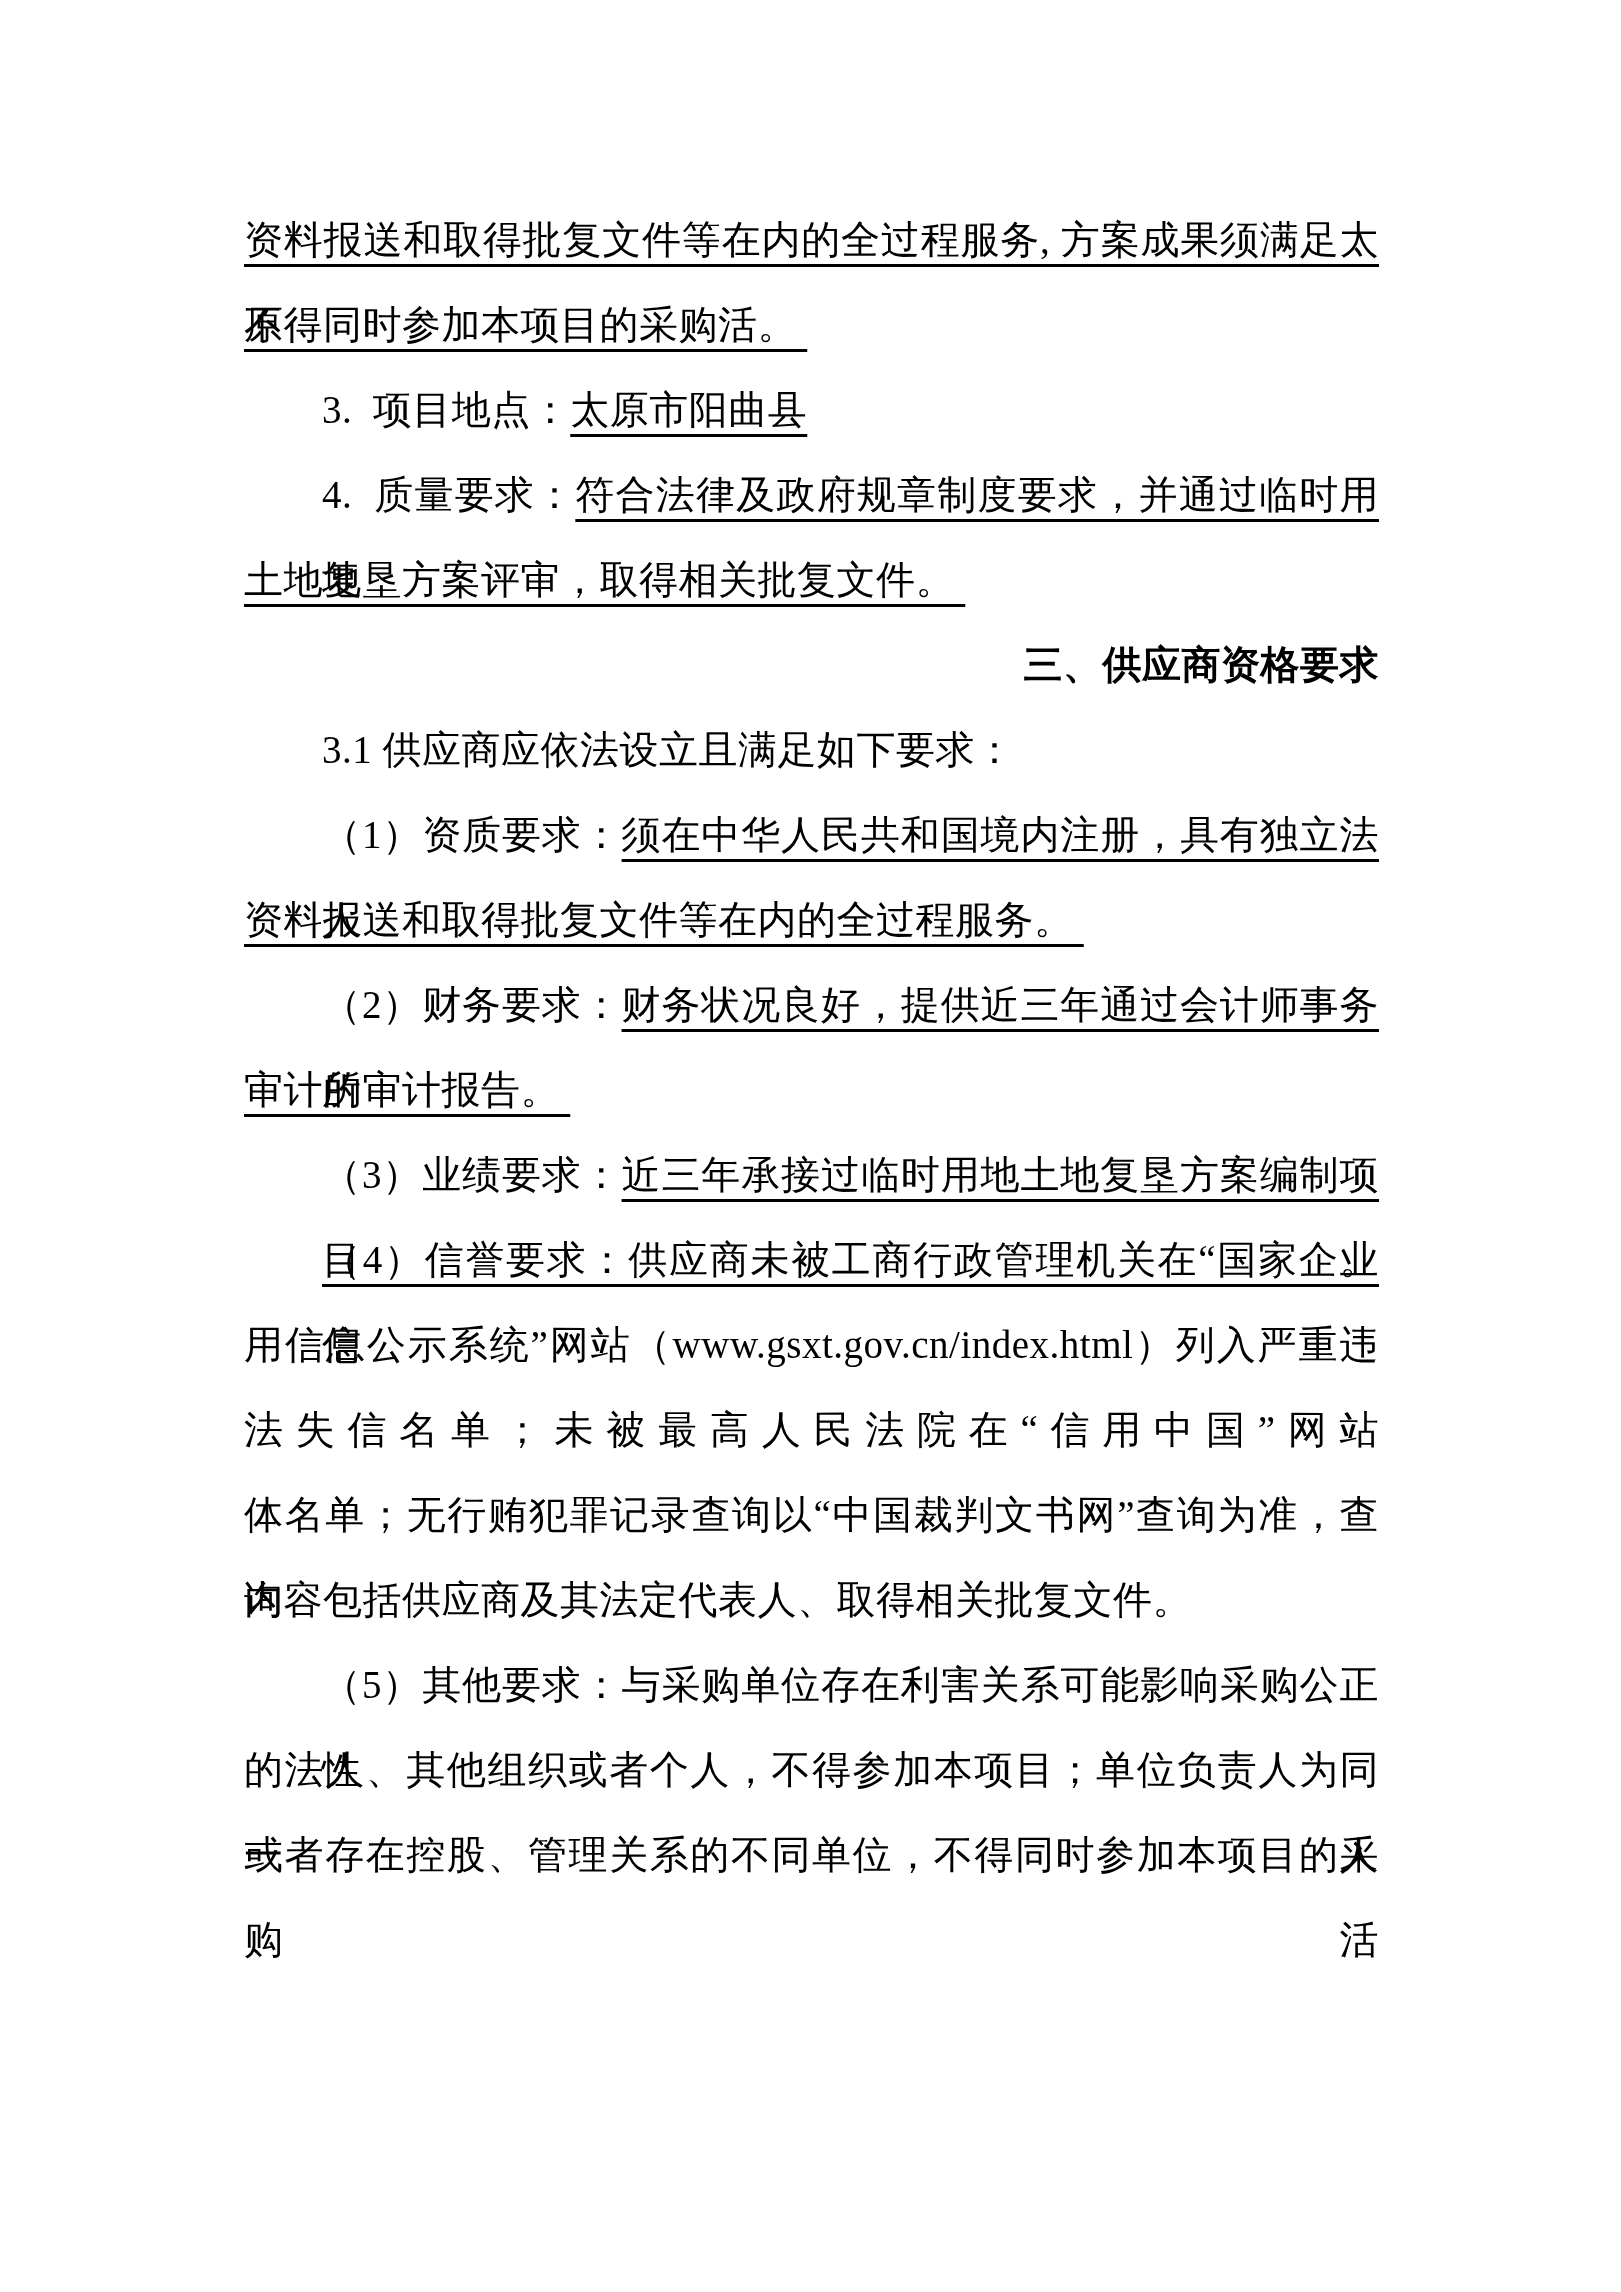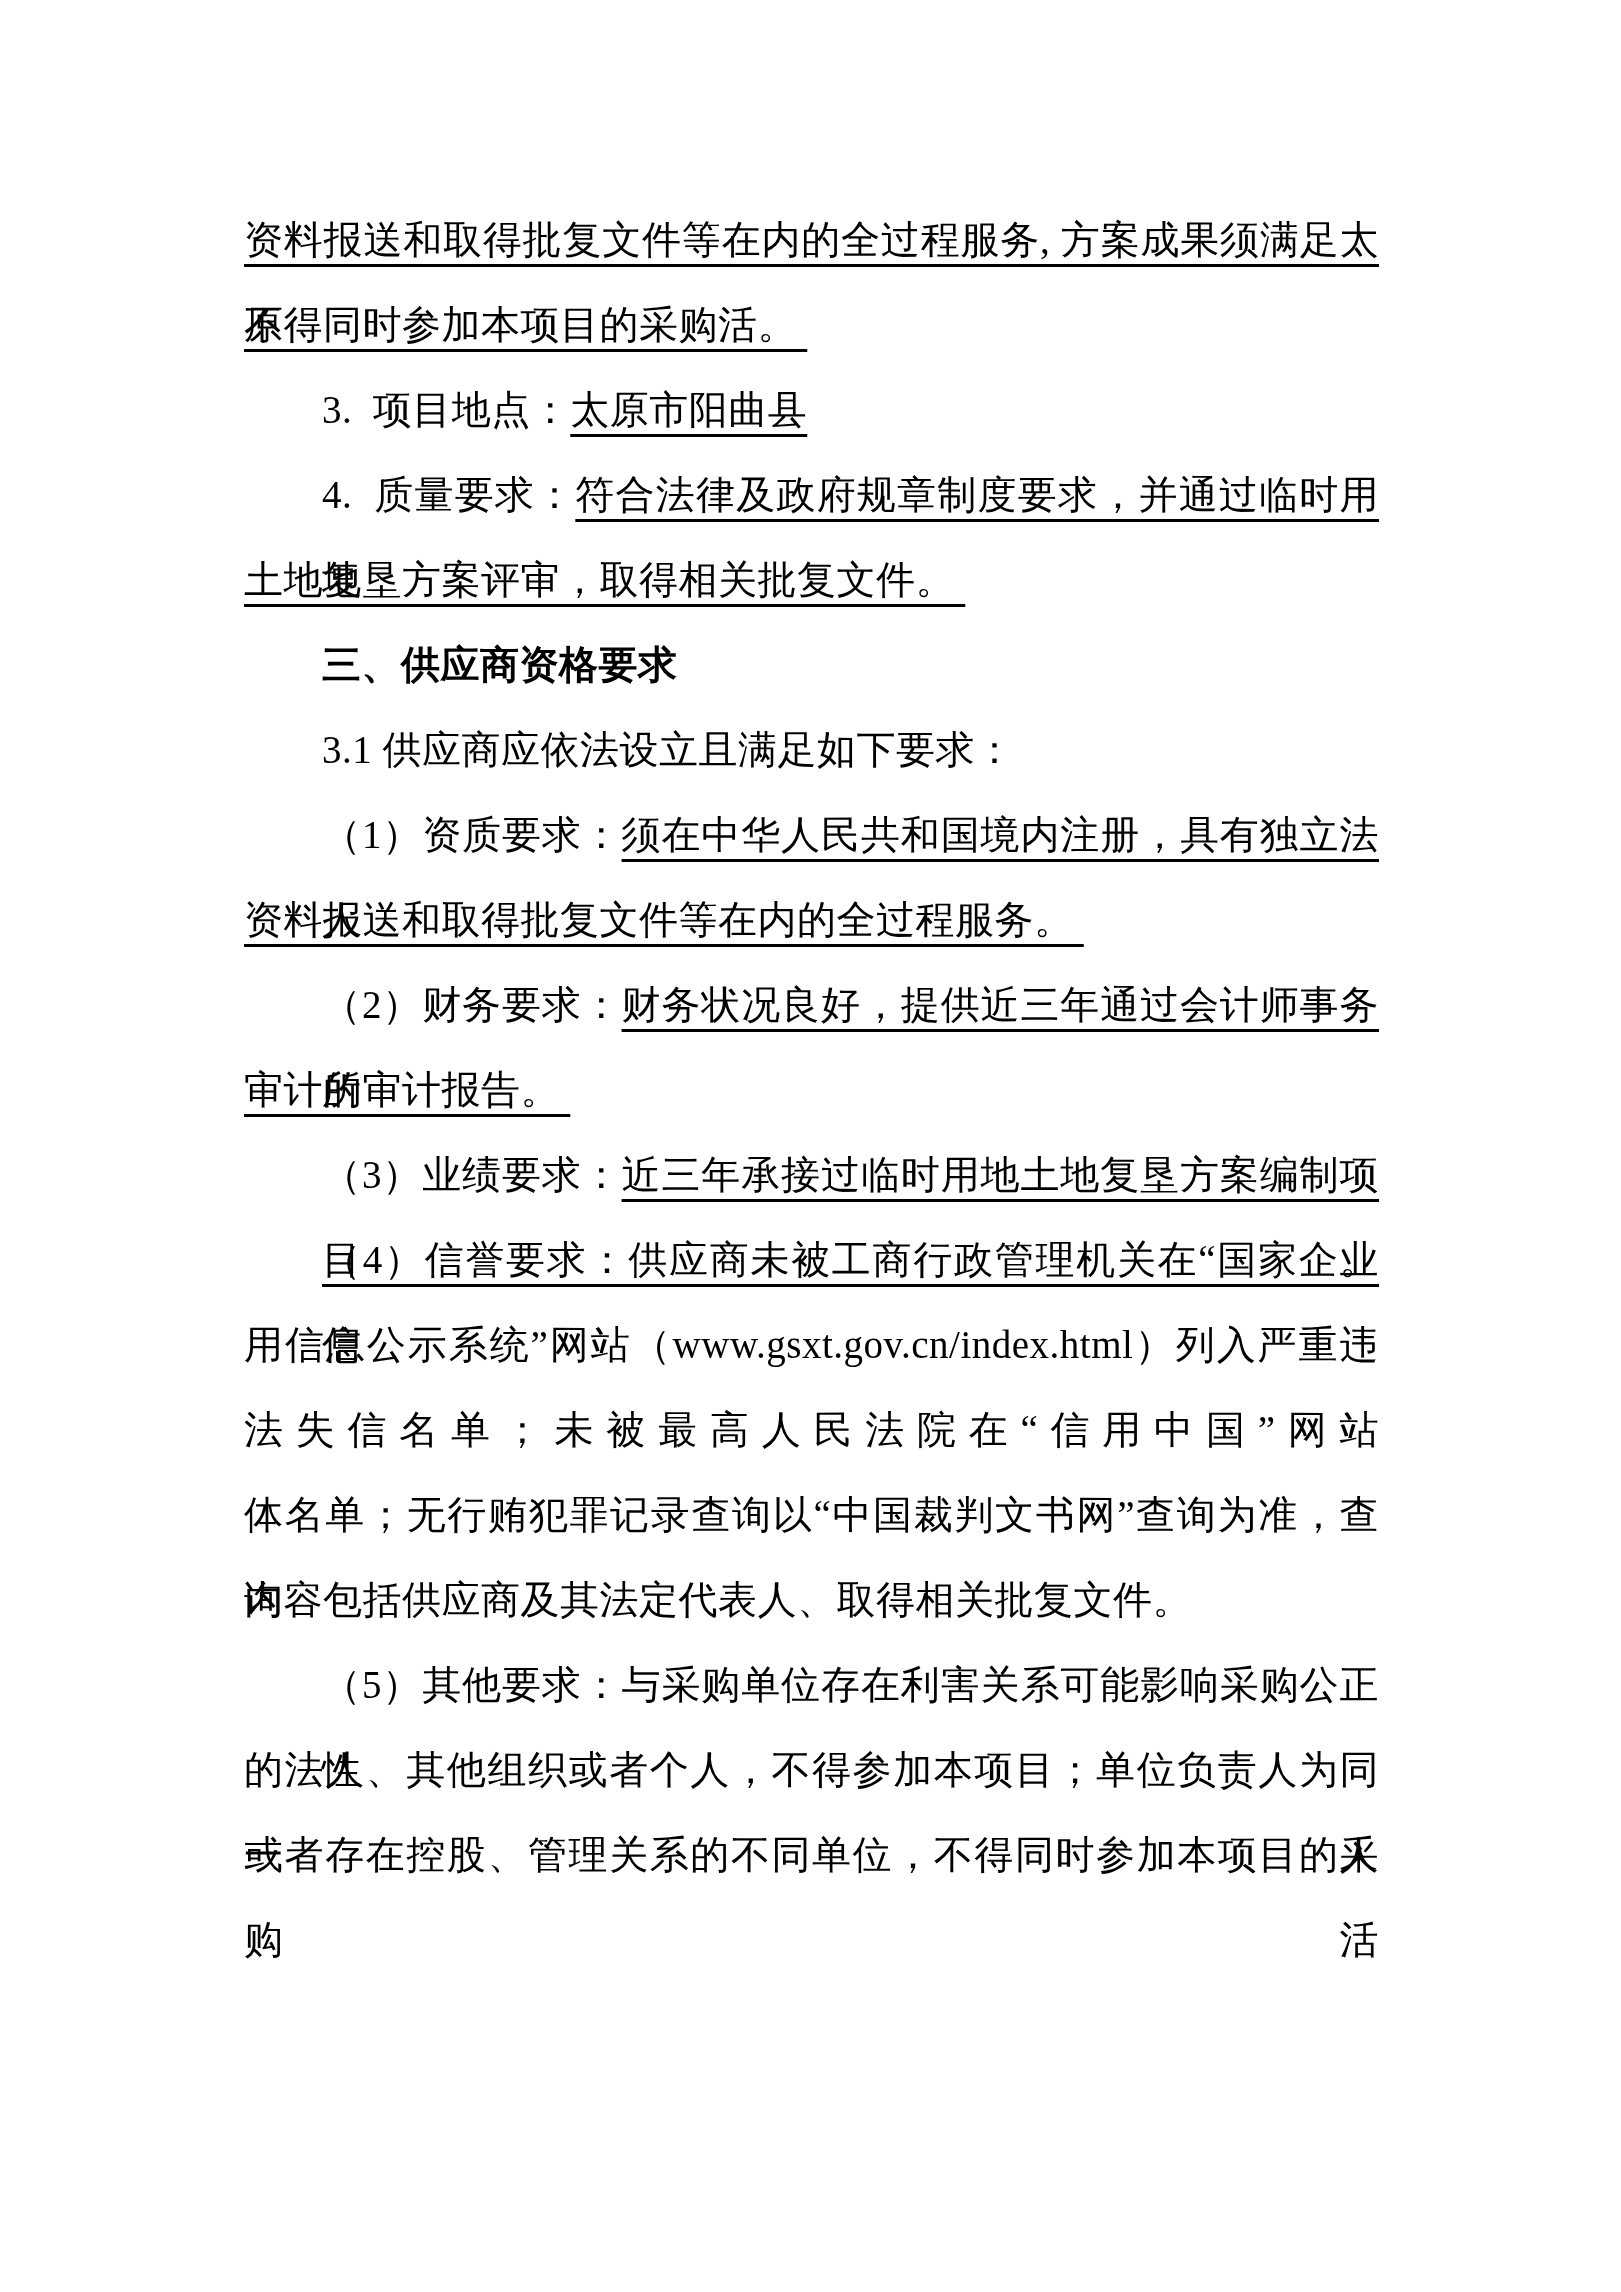--- a/index.html
+++ b/index.html
@@ -32,20 +32,21 @@
   }
   .line.flush {
     text-align: justify;
     text-align-last: justify;
   }
   .line.indent {
     padding-left: 78px;
   }
   .line.bold {
     font-weight: 700;
+    text-align: right;
   }
   .seg.u {
     text-decoration: underline;
     text-decoration-thickness: 2.5px;
     text-underline-offset: 10.8px;
     text-decoration-color: #000000;
   }
 </style>
 </head>
 <body>

